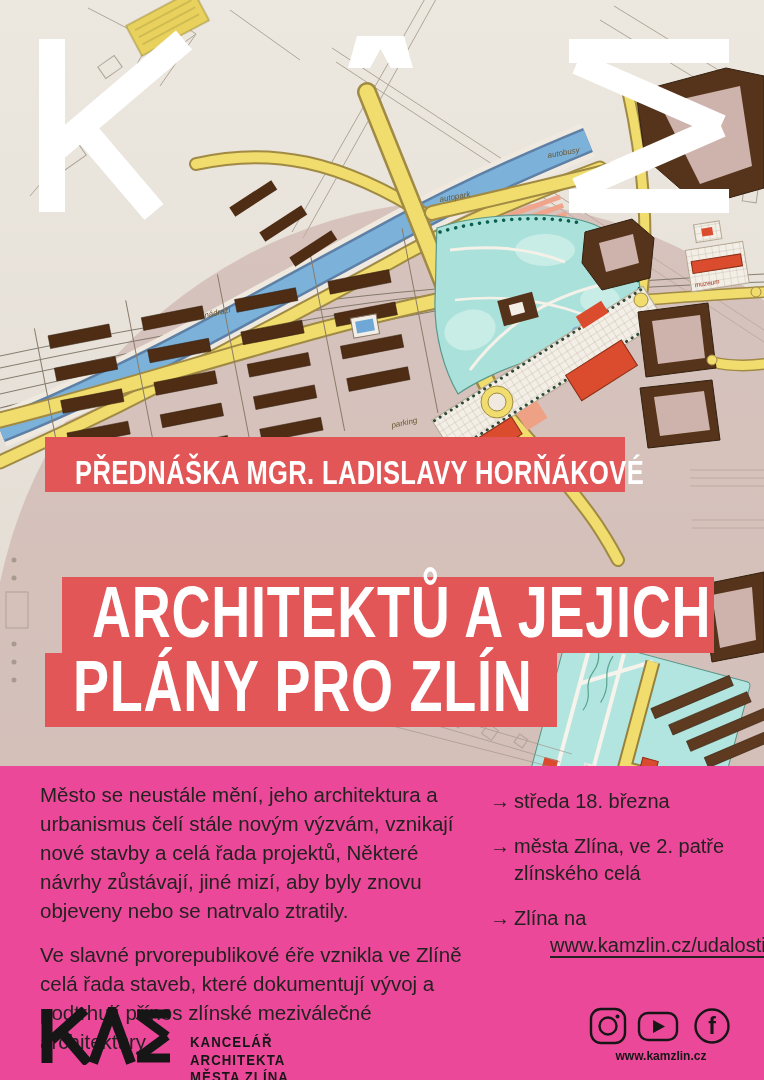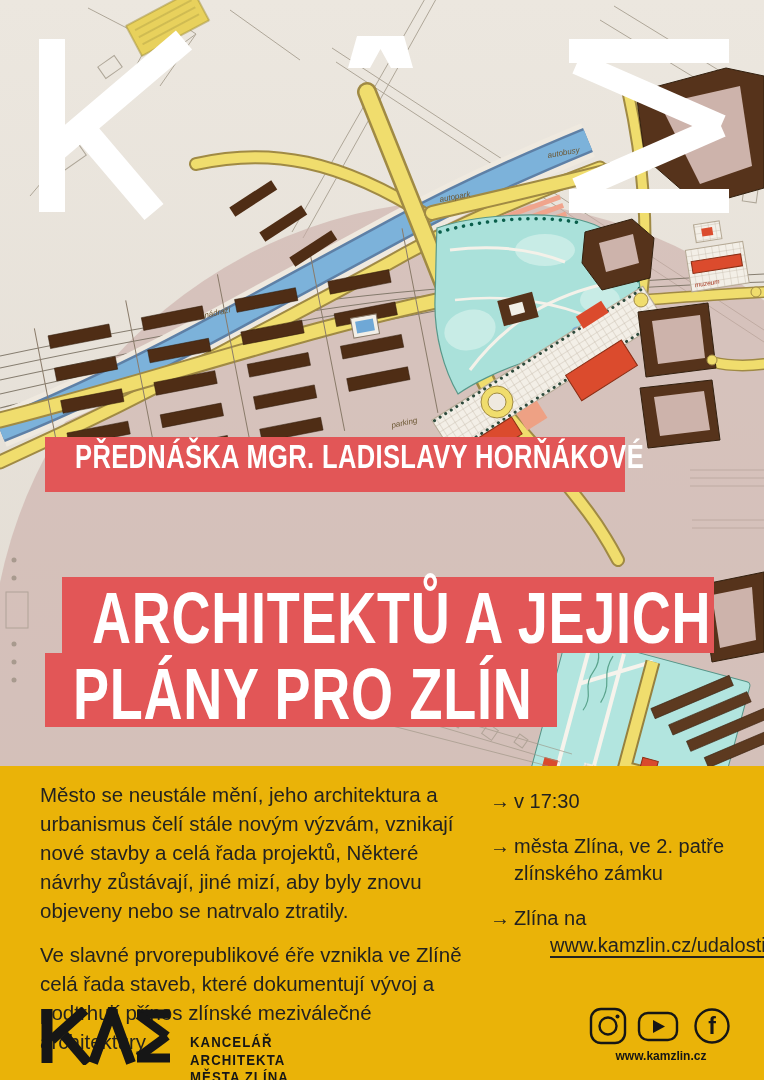--- a/index.html
+++ b/index.html
@@ -5,39 +5,39 @@
   html,body{margin:0;padding:0;background:#555;}
   .poster{
     position:relative;width:764px;height:1080px;margin:0 auto;
     background:#f2f1ef;overflow:hidden;
     font-family:"Liberation Sans",sans-serif;color:#232220;
   }
   .hero{position:absolute;left:0;top:0;width:764px;height:766px;overflow:hidden;}
   .hero svg{position:absolute;left:0;top:0;}
   
   .banner-row{
-    position:absolute;background:#e25657;display:flex;align-items:flex-start;
+    position:absolute;background:#e25657;display:flex;align-items:flex-end;
     padding-left:30px;box-sizing:border-box;
   }
   .eyebrow-text{
     color:#fff;font-weight:bold;font-size:34px;white-space:nowrap;
     display:inline-block;transform:scaleX(.75);transform-origin:0 50%;
     letter-spacing:.5px;
   }
   .title-text{
     color:#fff;font-weight:bold;font-size:72px;white-space:nowrap;
     display:inline-block;transform:scaleX(.75);transform-origin:0 50%;
     letter-spacing:1px;
   }
   .row-eyebrow{left:45px;top:437px;width:580px;height:55px;}
   .row-t1{left:45px;top:492px;width:664px;height:85px;}
   .row-t2{left:62px;top:577px;width:652px;height:76px;}
   .row-t3{left:45px;top:653px;width:512px;height:74px;padding-left:28px;}
   
-  .content{position:absolute;left:0;top:766px;width:764px;height:314px;background:#eab308;}
+  .content{position:absolute;left:0;top:766px;width:764px;height:314px;background:#ec4899;}
   .body-col{position:absolute;left:40px;top:14px;width:445px;}
   .body-col p{margin:0 0 15px 0;font-size:20.5px;line-height:29px;font-weight:500;}
   .detail-col{position:absolute;left:490px;top:22px;width:260px;}
   .detail-item{display:flex;margin-bottom:17px;}
   .detail-arrow{width:24px;flex:0 0 24px;font-size:20px;line-height:27.5px;font-weight:500;}
   .detail-lines{font-size:20px;line-height:27.5px;font-weight:500;}
   .detail-lines .line{display:block;}
   .detail-link{display:inline-block;text-decoration:underline;text-underline-offset:4px;text-decoration-thickness:1.5px;}
   
   .footer-logo{position:absolute;left:40px;top:1007px;width:132px;height:58px;}
@@ -305,28 +305,28 @@
   <div class="content">
     <div class="body-col">
       <p>Město se neustále mění, jeho architektura a urbanismus čelí stále novým výzvám, vznikají nové stavby a celá řada projektů, Některé návrhy zůstávají, jiné mizí, aby byly znovu objeveny nebo se natrvalo ztratily.</p>
       <p>Ve slavné prvorepublikové éře vznikla ve Zlíně celá řada staveb, které dokumentují vývoj a podtrhují přínos zlínské meziválečné architektury.</p>
     </div>
 
     <div class="detail-col">
       <div class="detail-item">
         <span class="detail-arrow">→</span>
         <span class="detail-lines">
-          <span class="line">v 17:30</span>
+          <span class="line">středa 18. března</span>
         </span>
       </div>
       <div class="detail-item">
         <span class="detail-arrow">→</span>
         <span class="detail-lines">
           <span class="line">města Zlína, ve 2. patře</span>
-          <span class="line">zlínského zámku</span>
+          <span class="line">zlínského celá</span>
         </span>
       </div>
       <div class="detail-item">
         <span class="detail-arrow">→</span>
         <span class="detail-lines">
           <span class="line">Zlína na</span>
           <a class="detail-link" href="#" style="color:inherit;margin-left:36px;">www.kamzlin.cz/udalosti</a>
         </span>
       </div>
     </div>

